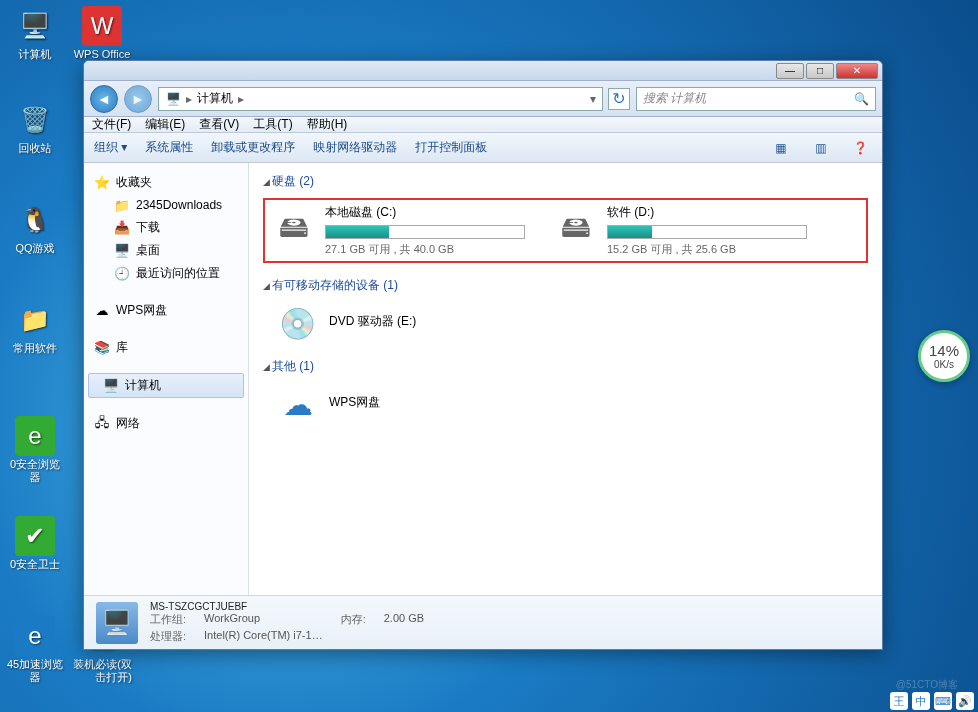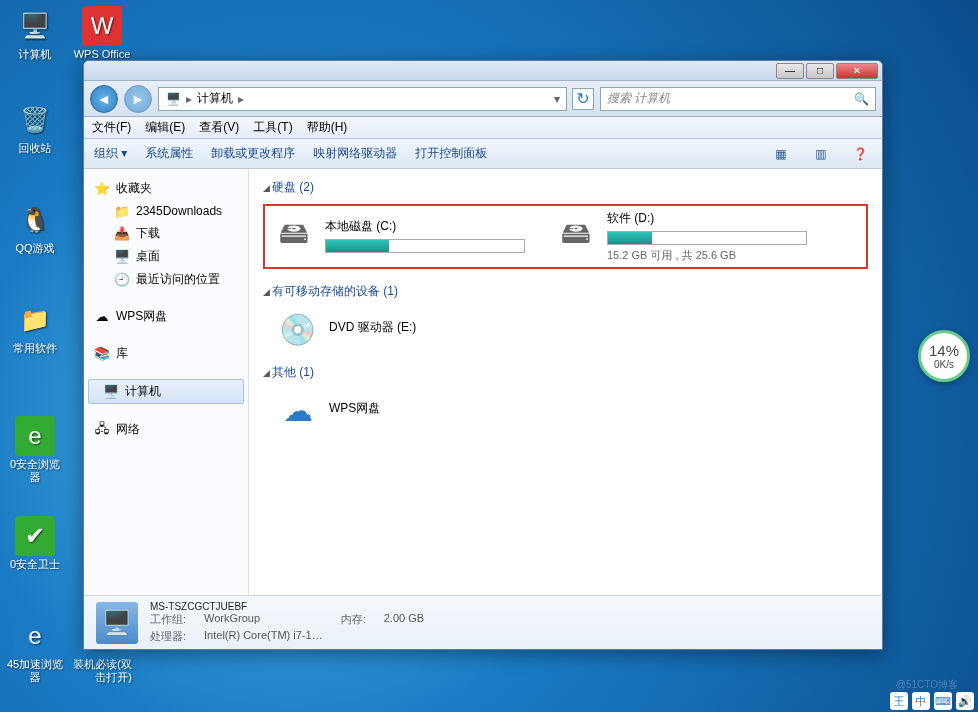--- a/index.html
+++ b/index.html
@@ -18,24 +18,24 @@
 .tmin { background: linear-gradient(#e8e8e8,#c8c8c8); }
 .tmax { background: linear-gradient(#e8e8e8,#c8c8c8); }
 .tclose { background: linear-gradient(#e88,#c33); color: #fff; width: 42px; }
 
 .navbar { height: 36px; background: linear-gradient(#e8eff8,#d4e2f2); display: flex; align-items: center; padding: 0 6px; gap: 6px; border-bottom: 1px solid #a0b0c8; }
 .navbtn { width: 28px; height: 28px; border-radius: 50%; background: radial-gradient(#6bb8e8,#2a7bc4); border: 1px solid #2a6ba4; display: flex; align-items: center; justify-content: center; color: #fff; font-size: 14px; cursor: pointer; }
 .addrbar { flex: 1; height: 24px; background: #fff; border: 1px solid #8aa; display: flex; align-items: center; padding: 0 4px; font-size: 12px; }
 .addrbar .seg { padding: 0 3px; cursor: pointer; }
 .addrbar .arr { color: #666; padding: 0 2px; }
 .refresh { width: 22px; height: 22px; border: 1px solid #8aa; background: #fff; display: flex; align-items: center; justify-content: center; color: #2a7bc4; cursor: pointer; margin-left: -1px; }
-.searchbar { width: 276px; height: 24px; background: #fff; border: 1px solid #8aa; display: flex; align-items: center; padding: 0 6px; font-size: 12px; color: #888; font-style: italic; }
+.searchbar { width: 240px; height: 24px; background: #fff; border: 1px solid #8aa; display: flex; align-items: center; padding: 0 6px; font-size: 12px; color: #888; font-style: italic; }
 .searchbar .sicon { margin-left: auto; color: #2a7bc4; font-style: normal; }
 
-.menubar { height: 22px; background: linear-gradient(#f4f8fc,#e4ecf6); display: flex; align-items: center; padding: 0 8px; gap: 14px; font-size: 12px; border-bottom: 1px solid #c0c8d4; }
+.menubar { height: 16px; background: linear-gradient(#f4f8fc,#e4ecf6); display: flex; align-items: center; padding: 0 8px; gap: 14px; font-size: 12px; border-bottom: 1px solid #c0c8d4; }
 .menubar span { cursor: pointer; }
 
 .toolbar { height: 30px; background: linear-gradient(#f0f6fc,#dde8f4); display: flex; align-items: center; padding: 0 10px; gap: 18px; font-size: 12px; color: #1a4a8a; border-bottom: 1px solid #c0c8d4; }
 .toolbar .titem { cursor: pointer; display: flex; align-items: center; gap: 2px; }
 .toolbar .spacer { flex: 1; }
 .toolbar .ricon { width: 22px; height: 20px; border: 1px solid transparent; display: flex; align-items: center; justify-content: center; cursor: pointer; color: #2a5a9a; }
 
 .body { flex: 1; display: flex; min-height: 0; }
 .sidebar { width: 165px; background: #fafcff; border-right: 1px solid #d8e0ea; padding: 8px 0; font-size: 12px; overflow-y: auto; }
 .sgroup { margin-bottom: 14px; }
@@ -232,20 +232,21 @@
     <div class="content">
       <div class="cathdr"><span class="tri">◢</span><span>硬盘 (2)</span></div>
       <div class="redbox" id="drivebox">
           <div class="drive">
             <div class="drvicon">🖴</div>
     <div class="drvinfo">
       <div class="drvname">本地磁盘 (C:)</div>
       <div class="drvbar">
                 <div class="drvfill" style="width:32%"></div>
               </div>
+      <div class="drvtext">27.1 GB 可用 , 共 40.0 GB</div>
     </div>
           </div>
           <div class="drive">
             <div class="drvicon">🖴</div>
     <div class="drvinfo">
       <div class="drvname">软件 (D:)</div>
       <div class="drvbar">
                 <div class="drvfill" style="width:22%"></div>
               </div>
       <div class="drvtext">15.2 GB 可用 , 共 25.6 GB</div>

